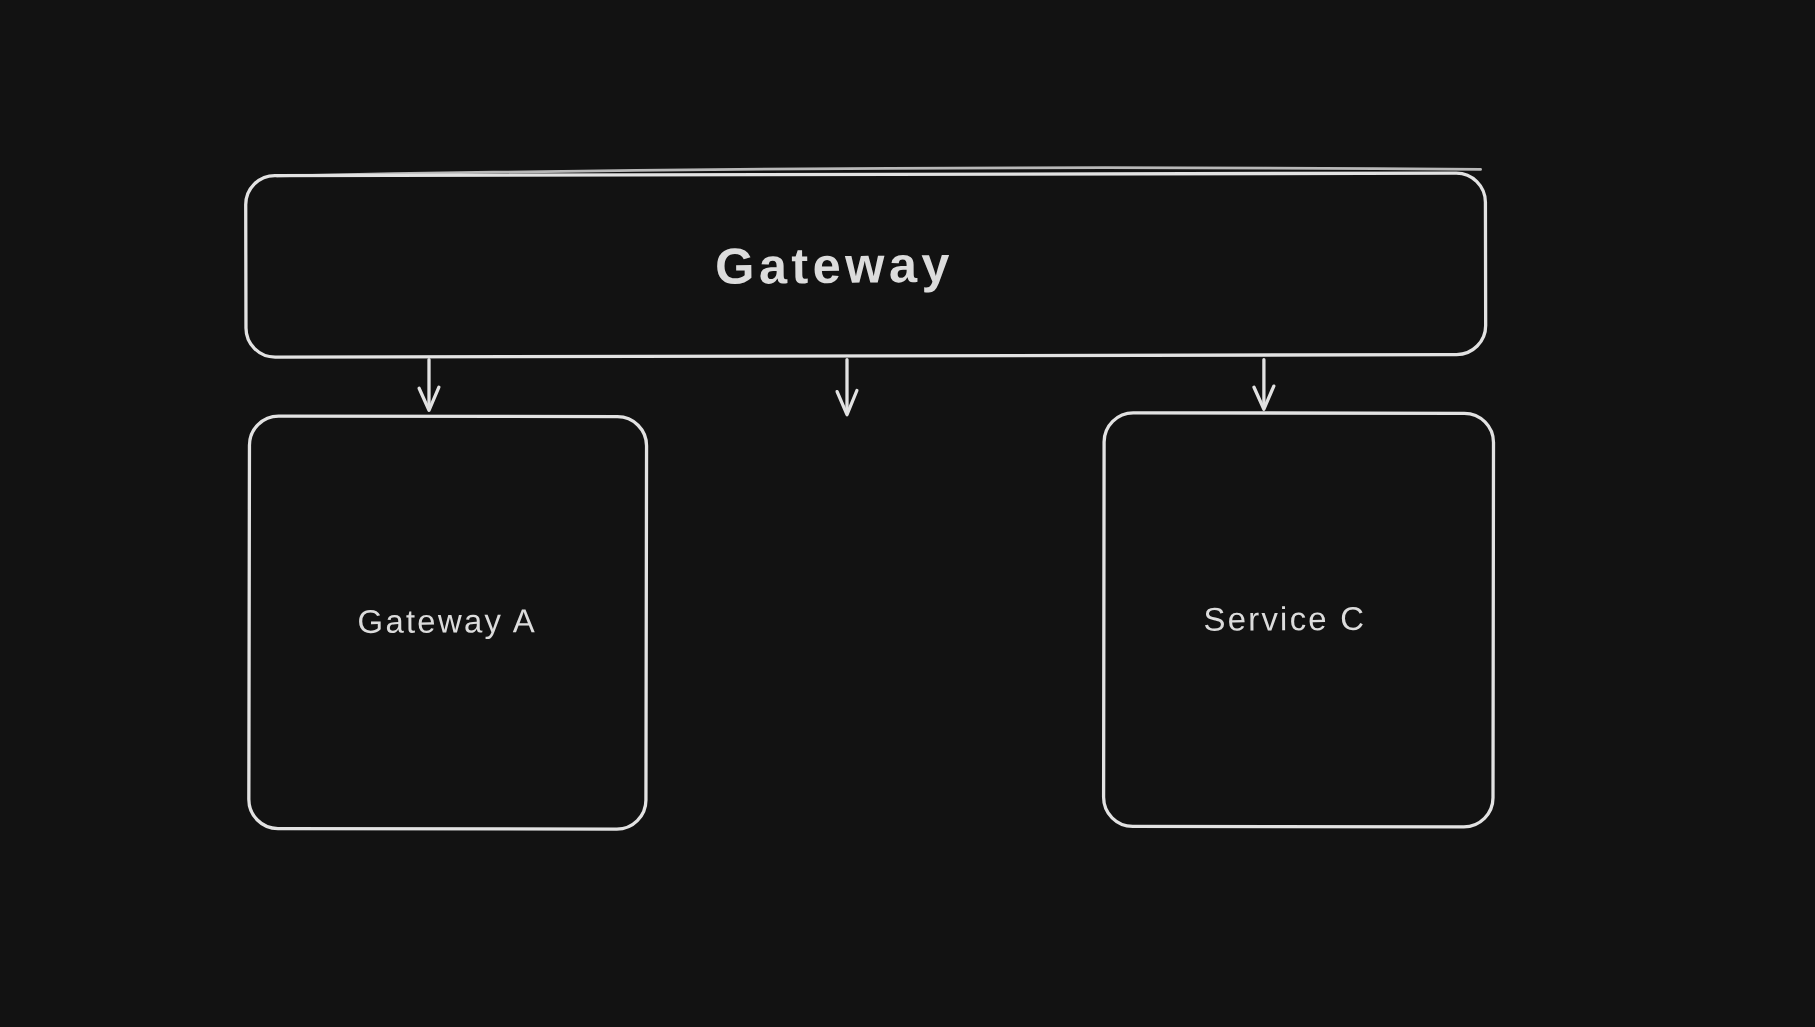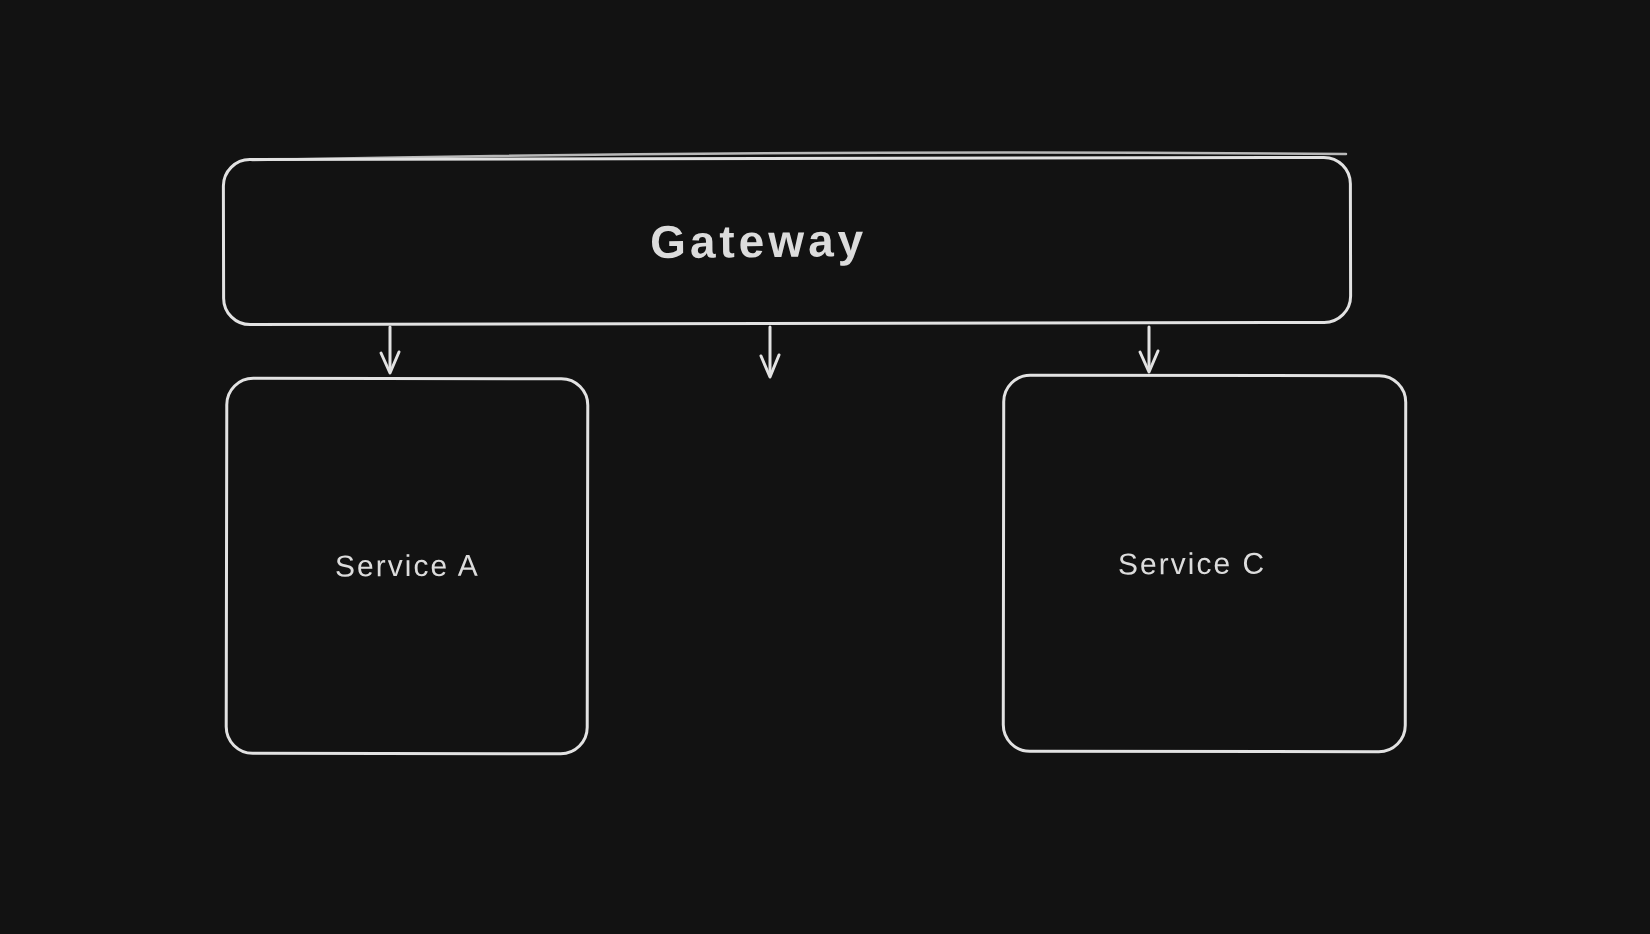--- a/index.html
+++ b/index.html
@@ -53,21 +53,21 @@
     width: 364px; height: 378px;
     transform: rotate(0.1deg);
   }
   .node-service-b {
     left: 612px; top: 375px;
     width: 356px; height: 378px;
     transform: rotate(-0.08deg);
   }
   .node-service-c {
     left: 1002px; top: 374px;
-    width: 405px; height: 379px;
+    width: 357px; height: 379px;
     transform: rotate(0.08deg);
     text-align: right;
   }
   .label {
     color: var(--text);
     white-space: nowrap;
     transform: rotate(-0.4deg);
   }
   .label-gateway {
     font-size: 46px;
@@ -102,21 +102,21 @@
       <path d="M 1149 327 L 1149 369"></path>
       <path d="M 1140 352 L 1149 372 L 1158 351"></path>
     </g>
   </svg>
 
   <div class="node node-gateway">
     <span class="label label-gateway">Gateway</span>
   </div>
 
   <div class="node node-service-a">
-    <span class="label label-service">Service A</span>
+    <span class="label label-service">Gateway A</span>
   </div>
 
 
   <div class="node node-service-c">
     <span class="label label-service">Service C</span>
   </div>
 
 </div>
 
 </body></html>

